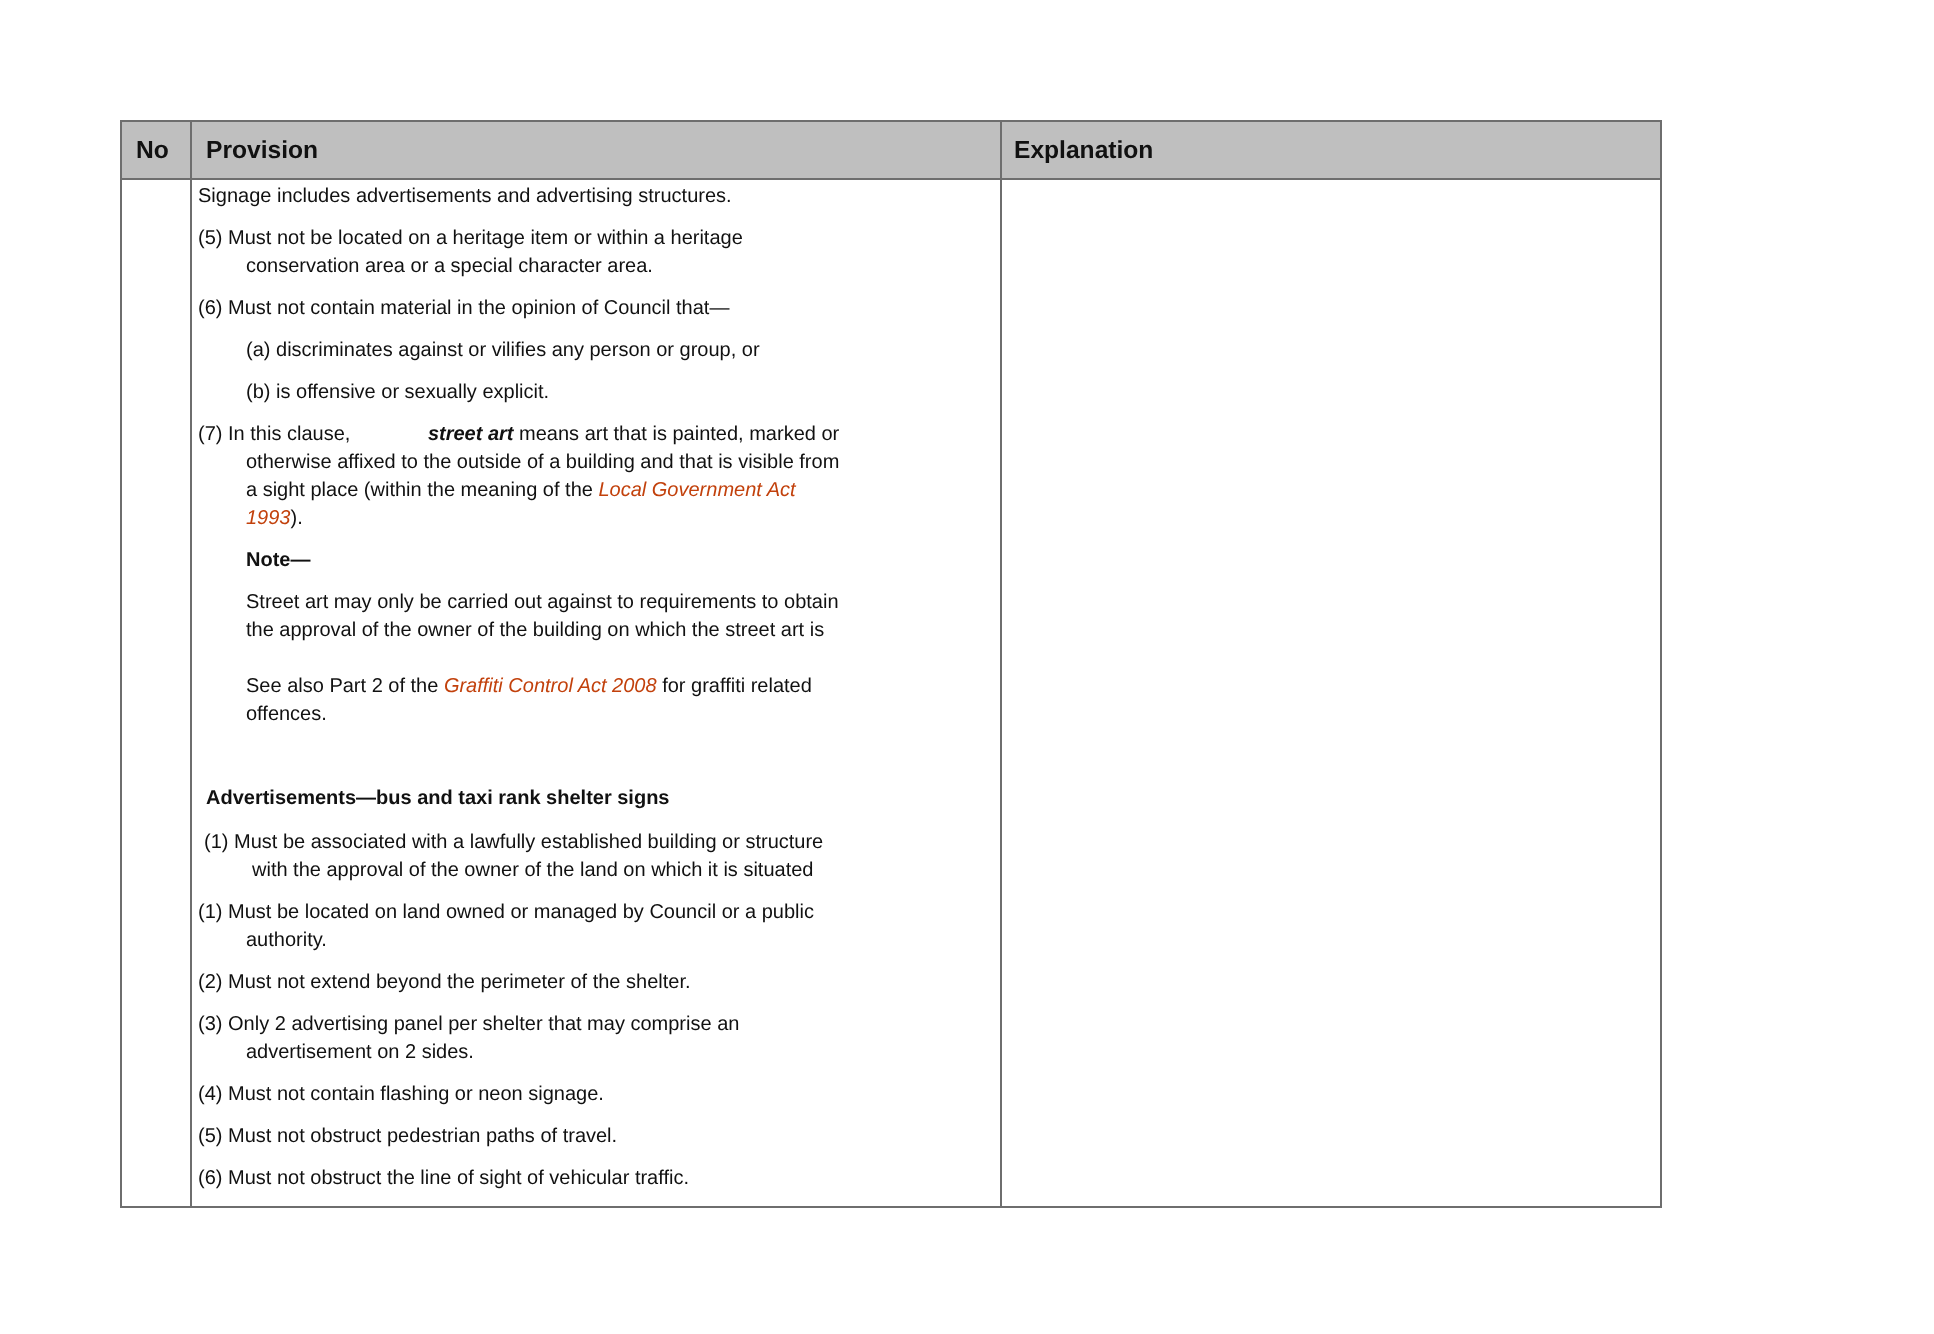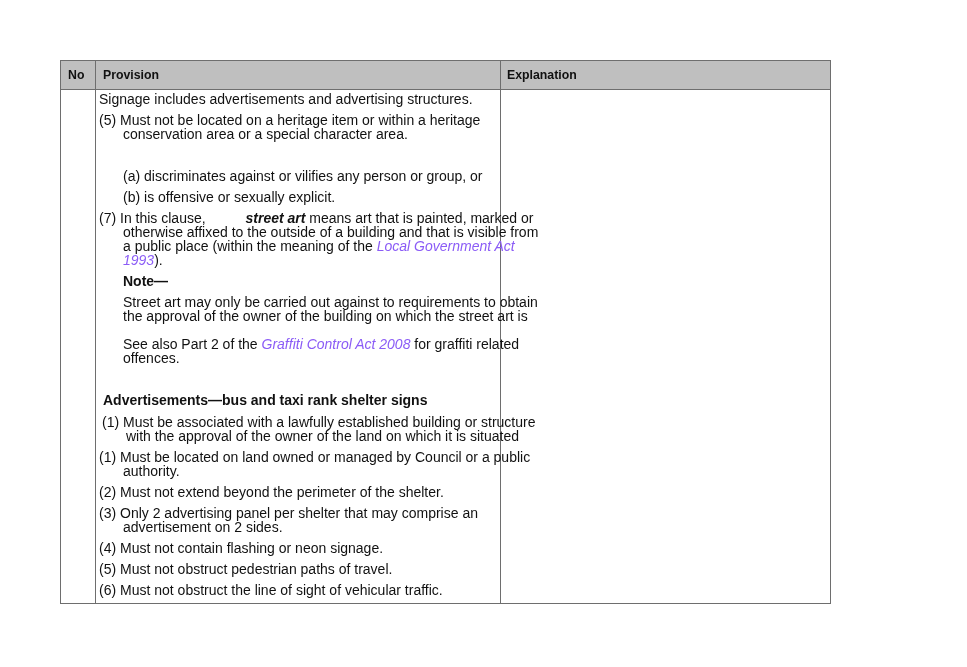--- a/index.html
+++ b/index.html
@@ -45,33 +45,33 @@
     .vline {
       position: absolute;
       top: 0;
       bottom: 0;
       width: 1px;
       background: #6e6e6e;
     }
     .body-cell {
       position: absolute;
       top: 29px;
-      font-size: 14px;
+      font-size: 10px;
       line-height: 14px;
     }
     .p {
       position: absolute;
       left: 0;
       white-space: nowrap;
     }
     .num {
       display: inline-block;
     }
     .link {
-      color: #8b5cf6;
+      color: #c2410c;
       font-style: italic;
     }
     .bold { font-weight: bold; }
     .bi { font-weight: bold; font-style: italic; margin-left: 36px; }
   </style>
 </head>
 <body>
 
 <div class="doc-table">
   <div class="hdr">
@@ -88,36 +88,40 @@
   <div class="body-cell" style="left:38px; width:400px; height:514px;">
 
     <div class="p" style="top:2px;">Signage includes advertisements and advertising structures.</div>
 
     <div class="p" style="top:23px;">
       <span class="num">(5)</span>
       <span>Must not be located on a heritage item or within a heritage</span>
     </div>
     <div class="p" style="top:37px; left:24px;">conservation area or a special character area.</div>
 
+    <div class="p" style="top:58px;">
+      <span class="num">(6)</span>
+      <span>Must not contain material in the opinion of Council that—</span>
+    </div>
     <div class="p" style="top:79px; left:24px;">
       <span class="num">(a)</span>
       <span>discriminates against or vilifies any person or group, or</span>
     </div>
     <div class="p" style="top:100px; left:24px;">
       <span class="num">(b)</span>
       <span>is offensive or sexually explicit.</span>
     </div>
 
     <div class="p" style="top:121px;">
       <span class="num">(7)</span>
       <span>In this clause, </span><span class="bi">street art</span><span> means art that is painted, marked or</span>
     </div>
     <div class="p" style="top:135px; left:24px;text-align:right;">otherwise affixed to the outside of a building and that is visible from</div>
     <div class="p" style="top:149px; left:24px;">
-      <span>a public place (within the meaning of the </span><span class="link">Local Government Act</span>
+      <span>a sight place (within the meaning of the </span><span class="link">Local Government Act</span>
     </div>
     <div class="p" style="top:163px; left:24px;">
       <span class="link">1993</span><span>).</span>
     </div>
 
     <div class="p bold" style="top:184px; left:24px;">Note—</div>
     <div class="p" style="top:205px; left:24px;">Street art may only be carried out against to requirements to obtain</div>
     <div class="p" style="top:219px; left:24px;">the approval of the owner of the building on which the street art is</div>
     <div class="p" style="top:247px; left:24px;">
       <span>See also Part 2 of the </span><span class="link">Graffiti Control Act 2008</span><span> for graffiti related</span>

